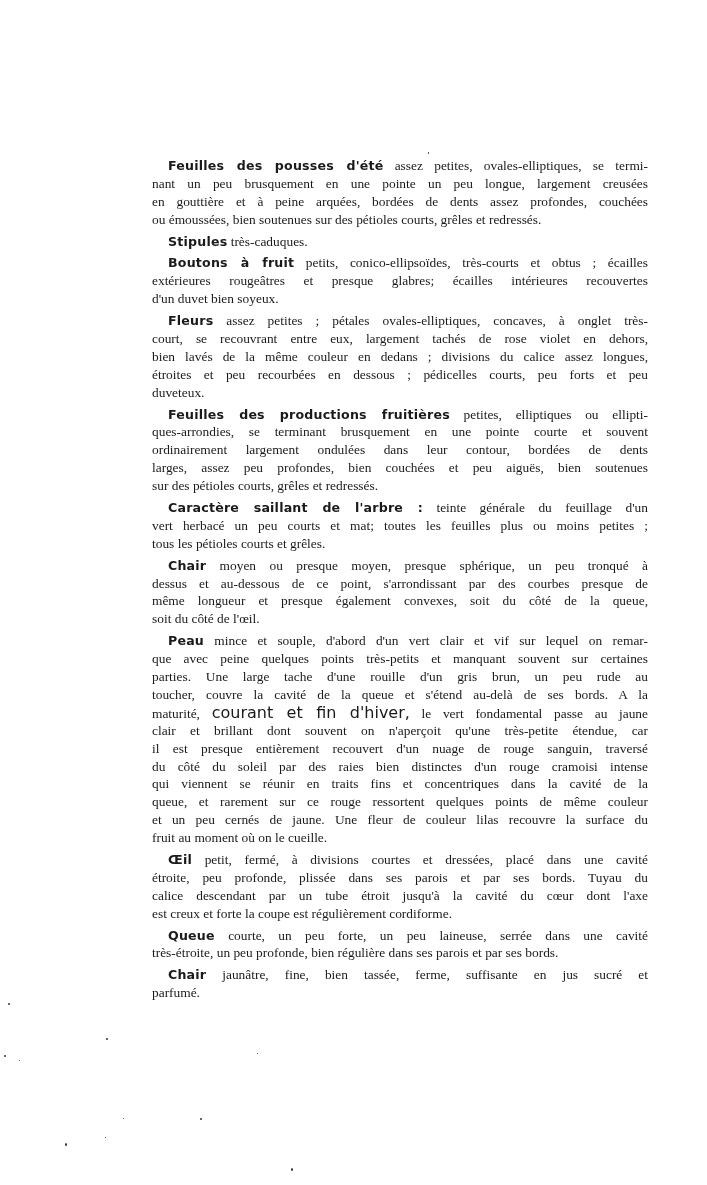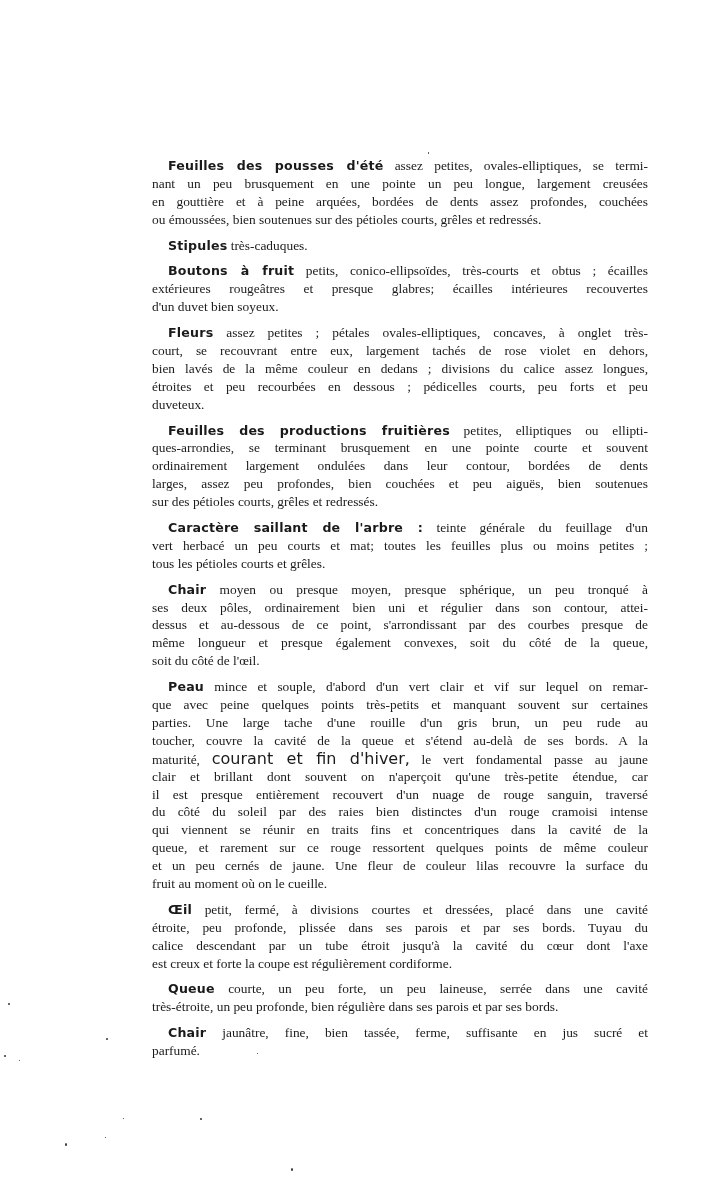--- a/index.html
+++ b/index.html
@@ -39,21 +39,21 @@
     top: 0;
     text-align: center;
     letter-spacing: 0.8px;
   }
   .body-text {
     margin-top: 8px;
     font-size: 13.4px;
     line-height: 17.9px;
   }
   .para {
-    margin: 8px 0 4px 0;
+    margin: 0 0 4px 0;
     text-align: justify;
   }
   .line {
     display: block;
     text-align: justify;
     text-align-last: justify;
     white-space: nowrap;
     height: 17.9px;
     overflow: visible;
   }
@@ -122,21 +122,20 @@
     </div>
 
     <div class="para">
       <span class="line first"><span class="term">Caractère saillant de l'arbre :</span><span> teinte générale du feuillage d'un</span></span>
       <span class="line">vert herbacé un peu courts et mat; toutes les feuilles plus ou moins petites ;</span>
       <span class="line last">tous les pétioles courts et grêles.</span>
     </div>
 
     <div class="para">
       <span class="line first"><span class="term">Chair</span><span> moyen ou presque moyen, presque sphérique, un peu tronqué à</span></span>
-      <span class="line">ses deux pôles, ordinairement bien uni et régulier dans son contour, attei-</span>
       <span class="line">dessus et au-dessous de ce point, s'arrondissant par des courbes presque de</span>
       <span class="line">même longueur et presque également convexes, soit du côté de la queue,</span>
       <span class="line last">soit du côté de l'œil.</span>
     </div>
 
     <div class="para">
       <span class="line first"><span class="term">Peau</span><span> mince et souple, d'abord d'un vert clair et vif sur lequel on remar-</span></span>
       <span class="line">que avec peine quelques points très-petits et manquant souvent sur certaines</span>
       <span class="line">parties. Une large tache d'une rouille d'un gris brun, un peu rude au</span>
       <span class="line">toucher, couvre la cavité de la queue et s'étend au-delà de ses bords. A la</span>

